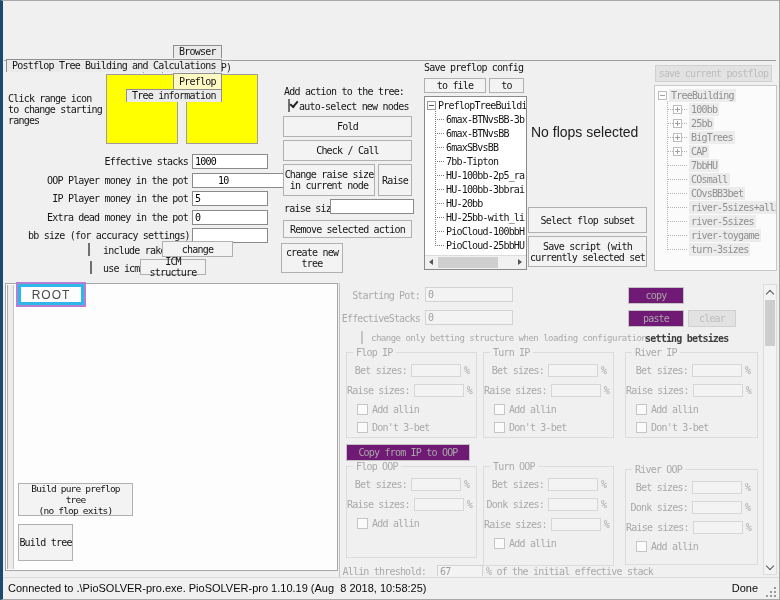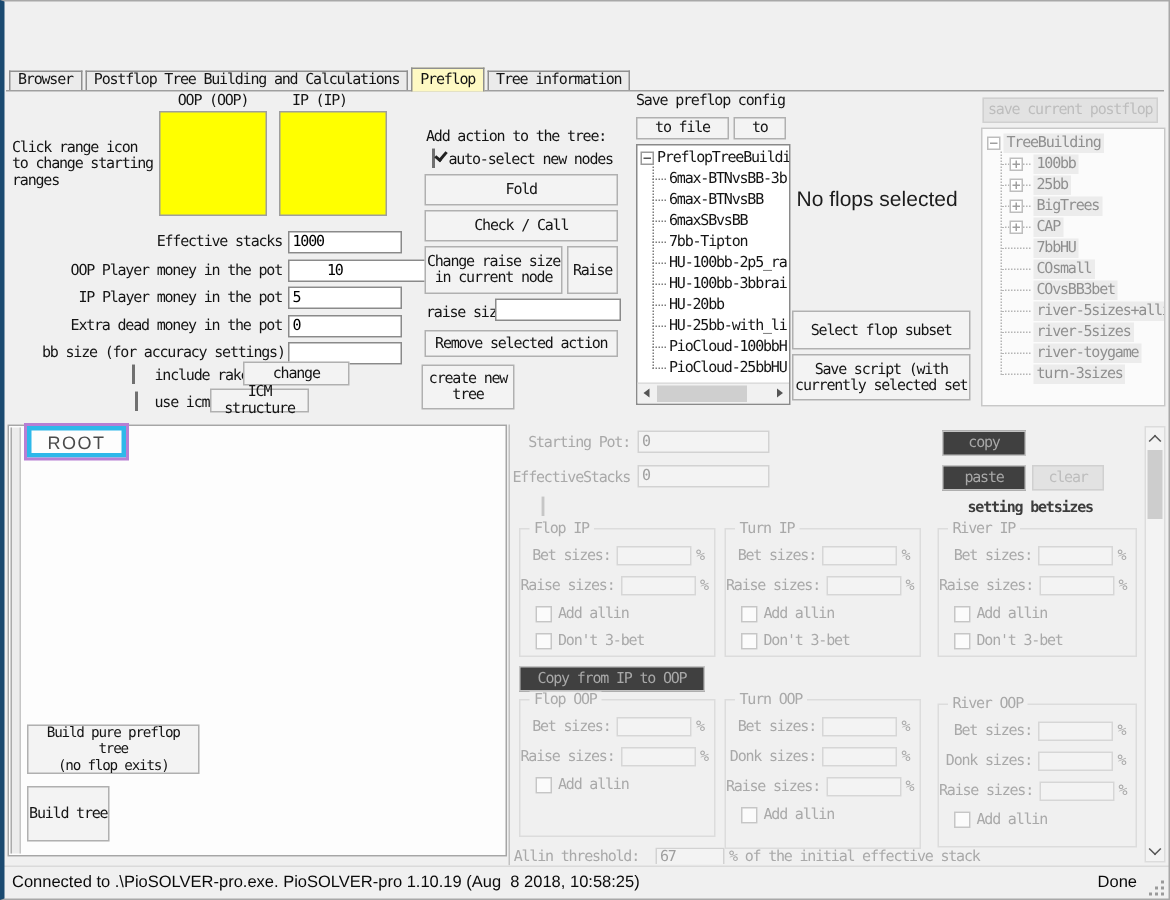--- a/index.html
+++ b/index.html
@@ -11,27 +11,27 @@
   
   .titlebar{position:absolute;left:0;top:0;right:0;height:30px;background:#fff;}
   .appicon{position:absolute;left:9px;top:8px;width:14px;height:14px;display:grid;grid-template-columns:7px 7px;grid-template-rows:7px 7px;}
   .appicon i{display:block;}
   .ttl{position:absolute;left:30px;top:8px;font-size:12px;color:#111;}
   .winbtn{position:absolute;top:0;width:31px;height:29px;display:flex;align-items:center;justify-content:center;font-size:12px;color:#444;background:#fff;}
   
   .menubar{position:absolute;left:0;top:30px;right:0;height:17px;background:#fff;display:flex;align-items:center;font-size:12px;}
   .menuitem{padding:0 9px;}
   
-  .tabs{position:absolute;left:6px;top:45px;height:16px;display:flex;align-items:flex-end;z-index:3;}
+  .tabs{position:absolute;left:6px;top:45px;height:16px;display:flex;align-items:flex-end;z-index:3;flex-direction:column;}
   .tab{height:12px;line-height:12px;padding:0 5px;background:#ebebeb;border:1px solid #8f8f8f;border-bottom:none;margin-right:2px;margin-bottom:1px;white-space:nowrap;}
   .tab.active{height:15px;line-height:15px;background:#fef9c3;margin-bottom:0;}
   .tabline{position:absolute;left:4px;right:4px;top:60px;border-top:1px solid #9f9f9f;z-index:1;}
   
   .btn{position:absolute;background:#f3f3f3;border:1px solid #b0b0b0;display:flex;align-items:center;justify-content:center;text-align:center;white-space:pre-line;color:#141414;box-sizing:border-box;}
-  .btn.dis{background:#404040;border-color:#c3c3c3;color:#a8a8a8;}
+  .btn.dis{background:#701a75;border-color:#c3c3c3;color:#a8a8a8;}
   .btn.dis2{background:#e2e2e2;border-color:#d0d0d0;color:#bdbdbd;}
   .input{position:absolute;background:#fff;border:1px solid #8a8a8a;height:13px;padding:0 2px;font:inherit;letter-spacing:-0.8px;box-sizing:content-box;}
   .input.dis{background:#f3f3f3;border-color:#d2d2d2;color:#9f9f9f;}
   .lbl{position:absolute;white-space:nowrap;}
   .rlbl{position:absolute;text-align:right;white-space:nowrap;}
   .cb{width:11px;height:11px;background:#fff;border:1px solid #707070;position:relative;box-sizing:border-box;flex:none;}
   .cb.checked::after{content:"";position:absolute;left:1px;top:1px;width:6px;height:3px;border-left:2px solid #222;border-bottom:2px solid #222;transform:rotate(-50deg);}
   .cb.dis{border-color:#c6c6c6;background:#fbfbfb;}
   .range{position:absolute;background:#ffff00;border:1px solid #9e9e9e;box-sizing:border-box;}
   
@@ -270,20 +270,21 @@
 
   <div class="rlbl dim" style="left:330px;top:290px;width:90px">Starting Pot:</div>
   <input class="input dis" style="left: 425px; top: 287px; width: 82px;" value="0">
   <div class="btn dis" style="left:628px;top:287px;width:56px;height:17px">copy</div>
   <div class="rlbl dim" style="left:330px;top:313px;width:90px">EffectiveStacks</div>
   <input class="input dis" style="left: 425px; top: 310px; width: 82px;" value="0">
   <div class="btn dis" style="left:628px;top:310px;width:56px;height:17px">paste</div>
   <div class="btn dis2" style="left:688px;top:310px;width:48px;height:17px">clear</div>
 
   <span class="cb dis abs" style="left:355px;top:332px"></span>
+  <div class="lbl dim" style="left:371px;top:333px;font-size:9px;letter-spacing:-0.5px">change only betting structure when loading configuration</div>
   <div class="lbl" style="left:645px;top:333px;font-weight:bold;color:#3d3d3d">setting betsizes</div>
 
   
   <div class="group" style="left:346px;top:352px;width:131px;height:86px">
     <span class="gtitle">Flop IP</span>
     <div class="grow">
         <span class="glabel">Bet sizes:</span>
         <span class="ginput"></span>
         <span class="gpct">%</span>
       </div>

